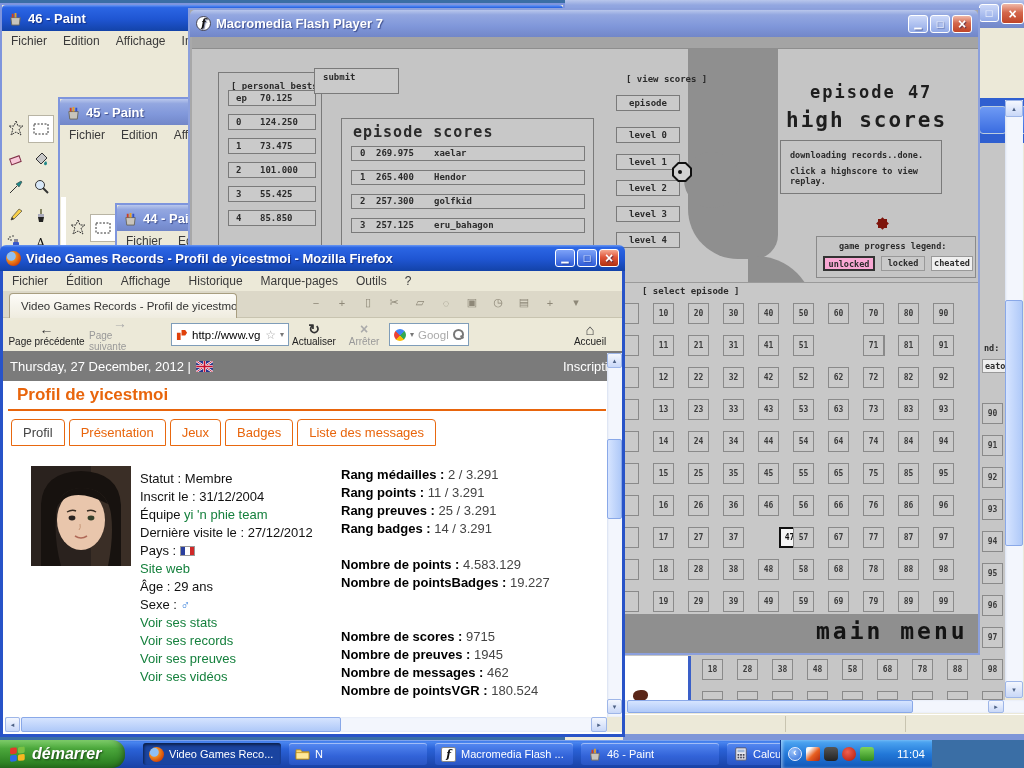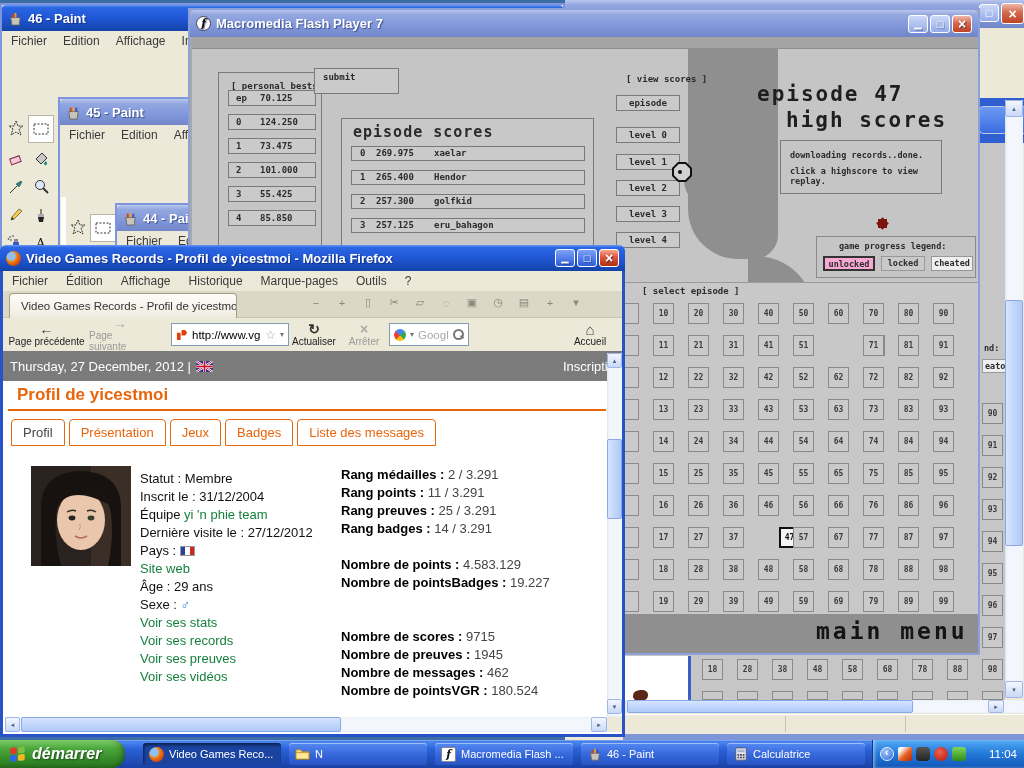--- a/index.html
+++ b/index.html
@@ -69,21 +69,21 @@
   .male{color:#5090E0;font-weight:bold}
   .medal{display:inline-block;vertical-align:-2px;margin:0 1px 0 4px}
   
   .sbb{position:absolute;background:linear-gradient(180deg,#F4F7FE,#C9D8F8);border:1px solid #9EB6E8;border-radius:2px;color:#4D6185;display:flex;align-items:center;justify-content:center;font-size:7px}
   .sbtrack{position:absolute;background:#F3F6FD;box-shadow:inset 1px 0 2px #D8E0F0}
   .sbthumb{position:absolute;background:linear-gradient(90deg,#D6E4FF,#AFC9F8);border:1px solid #89A8E8;border-radius:2px}
   .sbthumb.h{background:linear-gradient(180deg,#D6E4FF,#AFC9F8)}
   
   #bgbrowser{background:#ECE9D8}
   
-  #taskbar{position:absolute;left:0;top:740px;width:1024px;height:28px;background:linear-gradient(180deg,#2E68E0 0%,#4A86F0 7%,#2A62D8 32%,#1941A5 100%);z-index:10;box-shadow:inset 0 1px 0 rgba(255,255,255,.35)}
+  #taskbar{position:absolute;left:0;top:740px;width:932px;height:28px;background:linear-gradient(180deg,#2E68E0 0%,#4A86F0 7%,#2A62D8 32%,#1941A5 100%);z-index:10;box-shadow:inset 0 1px 0 rgba(255,255,255,.35)}
   .startbtn{position:absolute;left:0;top:0;height:28px;display:flex;align-items:center;gap:6px;padding:0 24px 0 9px;border-radius:0 13px 13px 0;background:linear-gradient(180deg,#7FCE6B 0%,#4CA83C 30%,#2F8424 80%,#256B1C 100%);color:#fff;font-weight:bold;font-style:italic;font-size:16px;text-shadow:1px 1px 2px rgba(0,0,0,.5);box-shadow:inset -7px 0 9px -7px rgba(0,0,0,.6)}
   .taskbtn{position:absolute;top:3px;height:22px;width:138px;border-radius:3px;display:flex;align-items:center;gap:5px;padding:0 6px;color:#fff;font-size:11px;background:linear-gradient(180deg,#5589F2,#3263D8 60%,#2A56C4);box-shadow:inset 0 1px 0 rgba(255,255,255,.45);white-space:nowrap;overflow:hidden}
   .taskbtn.on{background:#1A44A0;box-shadow:inset 1px 2px 3px rgba(0,0,0,.55)}
   .tray{position:absolute;right:0;top:0;height:28px;width:152px;background:linear-gradient(180deg,#52AAF4 0%,#2278D8 50%,#1257B8 100%);border-left:1px solid #0E3A8C;box-shadow:inset 2px 0 3px rgba(255,255,255,.4);display:flex;align-items:center;gap:4px;padding:0 7px;color:#fff}
   .tri{width:14px;height:14px;border-radius:2px;flex:none}
   .tri-chevron{border-radius:50%;background:radial-gradient(circle at 35% 30%,#9CC4FA,#2E6CD8);border:1px solid #E8F0FF;position:relative}
   .tri-chevron::before{content:"‹";position:absolute;left:4px;top:-2px;color:#fff;font-size:11px;font-weight:bold}
   .tri-java{background:linear-gradient(135deg,#F8F8F8 20%,#E86020 55%,#B02810)}
   .tri-mouse{background:linear-gradient(180deg,#555,#222);border-radius:4px}
   .tri-ati{background:radial-gradient(circle at 40% 35%,#F06050,#B01808);border-radius:50%}
@@ -383,21 +383,21 @@
           <div class="gbtn px" style="top: 105px;">level 1</div>
           <div class="gbtn px" style="top: 131px;">level 2</div>
           <div class="gbtn px" style="top: 157px;">level 3</div>
           <div class="gbtn px" style="top: 183px;">level 4</div>
         </div>
       <div class="octa" style="left:480px;top:113px">
           <span class="in"></span>
           <span class="dot"></span>
         </div>
 
-      <div class="px abs" style="left:565px;top:33px;font-size:21px;letter-spacing:2px;color:#1E1E1E">episode 47</div>
+      <div class="px abs" style="left:618px;top:33px;font-size:17px;letter-spacing:2px;color:#1E1E1E">episode 47</div>
       <div class="px abs" style="left:594px;top:59px;font-size:21px;letter-spacing:2px;color:#1E1E1E">high scores</div>
       <div class="gpanel" style="left:588px;top:91px;width:162px;height:54px">
         <div class="px abs" style="left:9px;top:9px;font-size:8.5px">downloading records..done.</div>
         <div class="px abs" style="left:9px;top:25px;font-size:8.5px">click a highscore to view replay.</div>
       </div>
       <div class="splat" style="left:686px;top:170px"></div>
 
       <div class="gpanel" style="left:624px;top:187px;width:160px;height:42px;border-color:#8A8A8A">
         <div class="px abs" style="left:22px;top:4px;font-size:8.5px">game progress legend:</div>
         <div id="legitems">

